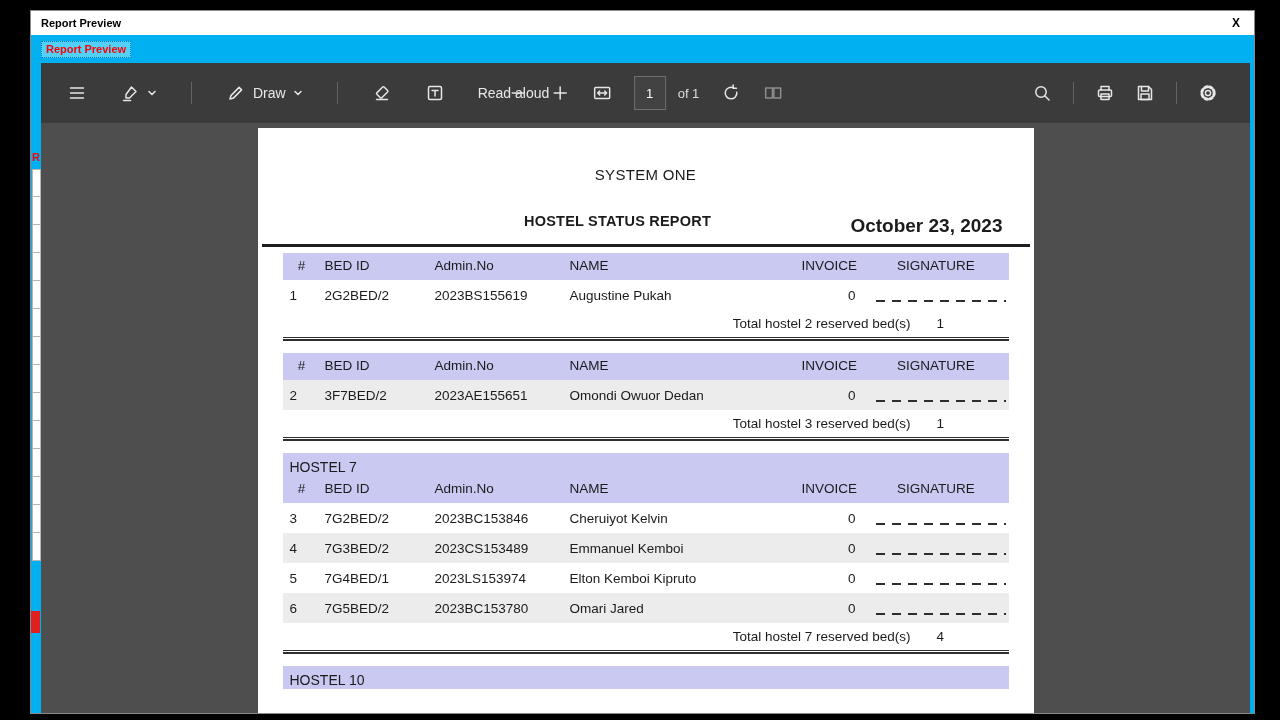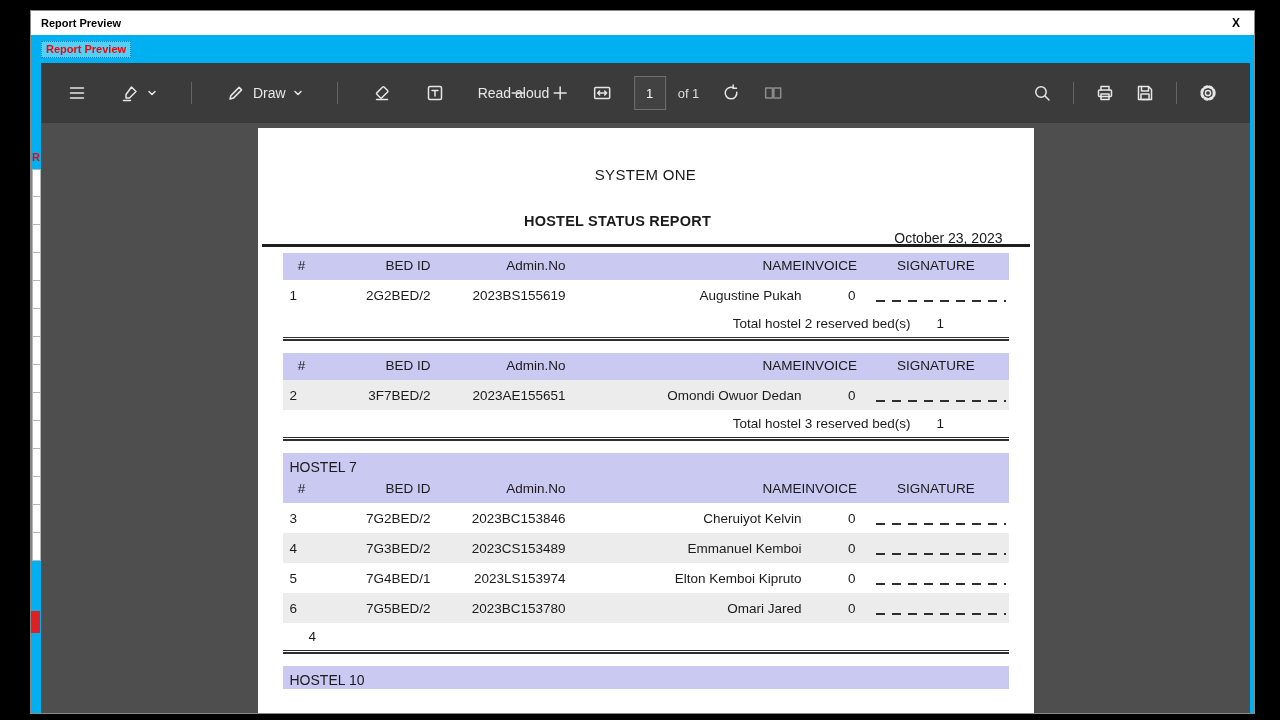--- a/index.html
+++ b/index.html
@@ -36,30 +36,30 @@
   svg{display:block;}
   .icon{stroke:#e6e6e6;fill:none;stroke-width:1.5;stroke-linecap:round;stroke-linejoin:round;}
   .icon.dim{stroke:#8d8d8d;}
 
   
   .canvas{position:absolute;left:0;right:0;top:60px;bottom:0;overflow:hidden;}
   .pdfpage{width:776px;margin:5px auto 0;background:#fff;height:680px;padding:38px 25px 0;position:relative;color:#1b1b1b;overflow:hidden;}
   .doc-title{text-align:center;font-size:15px;letter-spacing:.3px;}
   .doc-subrow{position:relative;margin-top:30px;height:18px;}
   .doc-subtitle{position:absolute;left:0;right:56px;text-align:center;font-weight:700;font-size:14.5px;letter-spacing:.2px;}
-  .doc-date{position:absolute;right:6px;top:17px;font-size:14px;}
+  .doc-date{position:absolute;right:6px;top:2px;font-size:19px;font-weight:bold;}
   .top-rule{margin:13px -21px 0;border-top:3px solid #1e1e1e;}
   .groups{margin-top:6px;}
   .group-header{background:#c9c9f2;}
   .hostel-name{padding:6px 0 1px 7px;font-size:14px;}
   .grid{display:grid;grid-template-columns:38px 110px 135px 1fr 62px 145px;}
   .cols{padding-bottom:2px;}
   .cols .c{font-size:13.5px;padding-top:5px;padding-bottom:5px;}
   .c0{text-align:center;}
-  .c1,.c2,.c3{padding-left:4px;text-align:right;}
+  .c1,.c2,.c3{padding-left:4px;text-align:left;}
   .c4{text-align:right;padding-right:8px;}
   .c5{text-align:center;}
   .row{height:30px;align-items:center;font-size:13.5px;}
   .row .c0{text-align:left;padding-left:7px;}
   .row.alt{background:#ececec;}
   .sigcell{position:relative;height:100%;}
   .dash{position:absolute;left:12px;right:3px;bottom:8px;height:2px;background:repeating-linear-gradient(90deg,#2e2e2e 0 9px,transparent 9px 16px);}
   .total-row{display:grid;grid-template-columns:1fr 98px;margin-top:6px;font-size:13.5px;}
   .total-label{text-align:right;}
   .total-value{padding-left:26px;}
@@ -322,20 +322,21 @@
                     <div class="c c0">6</div>
                     <div class="c c1">7G5BED/2</div>
                     <div class="c c2">2023BC153780</div>
                     <div class="c c3">Omari Jared</div>
                     <div class="c c4">0</div>
                     <div class="c c5 sigcell">
                       <div class="dash"></div>
                     </div>
                   </div>
                   <div class="total-row">
+                    <div class="total-label">Total hostel 7 reserved bed(s)</div>
                     <div class="total-value">4</div>
                   </div>
                   <div class="double-rule"></div>
                 </div>
                 <div class="group">
                   <div class="group-header">
                     <div class="hostel-name">HOSTEL 10</div>
                   </div>
                 </div>
               </div>

